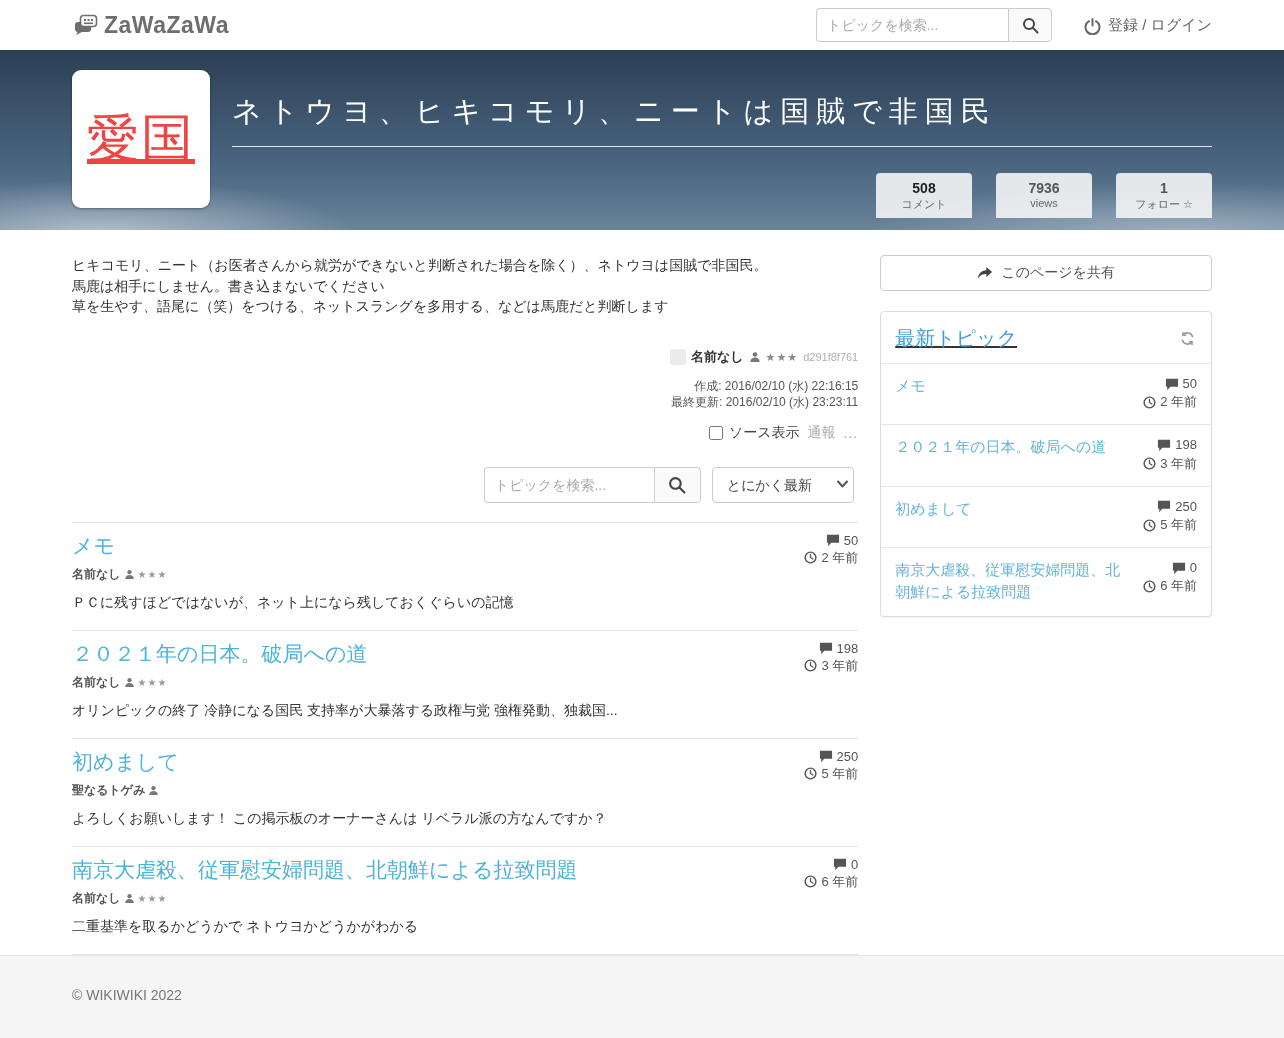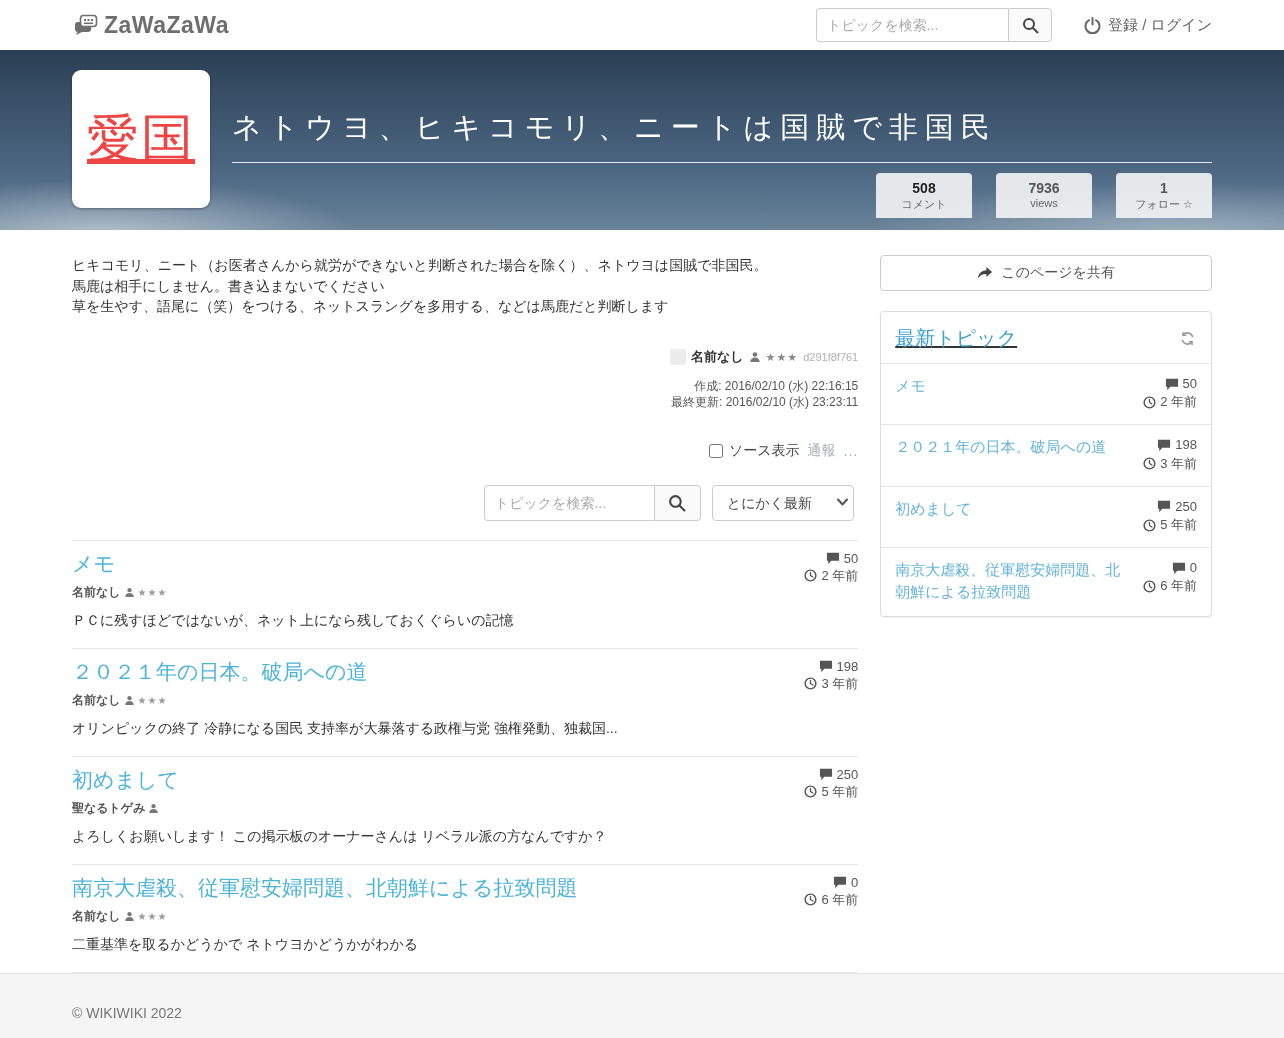--- a/index.html
+++ b/index.html
@@ -20,41 +20,41 @@
   .search-group input {
     width:192px; height:34px; border:1px solid #ccc; border-right:none;
     border-radius:4px 0 0 4px; padding:0 10px; font-size:14px; color:#555; outline:none;
     font-family:inherit;
   }
   .search-group input::placeholder { color:#aaa; }
   .search-btn {
     width:44px; height:34px; border:1px solid #ccc; border-radius:0 4px 4px 0;
     background:#fafafa; cursor:pointer; display:flex; align-items:center; justify-content:center;
   }
-  .login-link { display:flex; align-items:center; gap:7px; font-size:15px; color:#666; cursor:pointer; }
+  .login-link { display:flex; align-items:flex-end; gap:7px; font-size:15px; color:#666; cursor:pointer; }
 
   
   .hero {
     height:180px; position:relative;
     background:
       radial-gradient(ellipse 420px 90px at 8% 102%, rgba(235,240,244,0.55), rgba(235,240,244,0) 60%),
       radial-gradient(ellipse 520px 80px at 92% 100%, rgba(215,225,233,0.45), rgba(215,225,233,0) 60%),
       linear-gradient(180deg,#2b3f54 0%, #3a5269 30%, #4a6480 62%, #5d7891 88%, #6a8399 100%);
   }
   .hero .container { position:relative; height:100%; }
   .board-badge {
     position:absolute; left:0; top:20px; width:138px; height:138px;
     background:#fff; border-radius:9px; box-shadow:0 1px 3px rgba(0,0,0,0.35);
     display:flex; align-items:center; justify-content:center; cursor:pointer;
   }
   .board-badge span {
     font-family:"Liberation Serif","DejaVu Serif",serif;
     font-size:52px; color:#ef4444; letter-spacing:2px;text-decoration:underline;
   }
-  .hero-title-wrap { position:absolute; left:160px; right:0; top:58px; border-bottom:1px solid rgba(255,255,255,0.85); padding-bottom:14px; }
+  .hero-title-wrap { position:absolute; left:160px; right:0; top:42px; border-bottom:1px solid rgba(255,255,255,0.85); padding-bottom:14px; }
   .hero-title { color:#fff; font-size:29px; font-weight:normal; letter-spacing:7px; white-space:nowrap; }
   .hero-stats { position:absolute; right:0; bottom:12px; display:flex; gap:24px; }
   .stat-box {
     width:96px; padding:7px 4px 6px; text-align:center;
     background:rgba(240,241,242,0.93); border-radius:4px 4px 0 0;
   }
   .stat-value { font-size:14px; font-weight:bold; color:#555; line-height:1.2; }
   .stat-box.primary .stat-value { color:#1d1d1d; }
   .stat-label { font-size:11px; color:#666; }
 
@@ -66,21 +66,21 @@
 
   .board-desc { font-size:14px; color:#333; line-height:1.48; }
 
   .owner-block { text-align:right; margin-top:31px; }
   .owner-name-row { display:inline-flex; align-items:center; gap:5px; font-size:13px; }
   .owner-avatar { width:16px; height:16px; background:#ececec; border-radius:2px; display:inline-block; }
   .owner-name { font-weight:bold; color:#333; }
   .owner-stars { color:#8a8a8a; font-size:11px; letter-spacing:1px; }
   .owner-hash { color:#b0b0b0; font-size:11px; }
   .owner-dates { margin-top:9px; font-size:12px; color:#555; line-height:1.35; }
-  .owner-actions { margin-top:31px; display:flex; justify-content:flex-end; align-items:center; gap:8px; font-size:14px; }
+  .owner-actions { margin-top:13px; display:flex; justify-content:flex-end; align-items:center; gap:8px; font-size:14px; }
   .owner-actions label { color:#444; display:flex; align-items:center; gap:6px; cursor:pointer; }
   .owner-actions input[type=checkbox]{ width:14px; height:14px; cursor:pointer; }
   .report-link { color:#a4adb3; cursor:pointer; }
   .more-link { color:#a4adb3; cursor:pointer; letter-spacing:1px; }
 
   .list-controls { margin-top:25px; display:flex; justify-content:flex-end; }
   .list-controls .search-group input { width:170px; height:36px; }
   .list-controls .search-btn { width:47px; height:36px; }
   .sort-wrap { position:relative; margin-left:11px; }
   .sort-wrap select {

